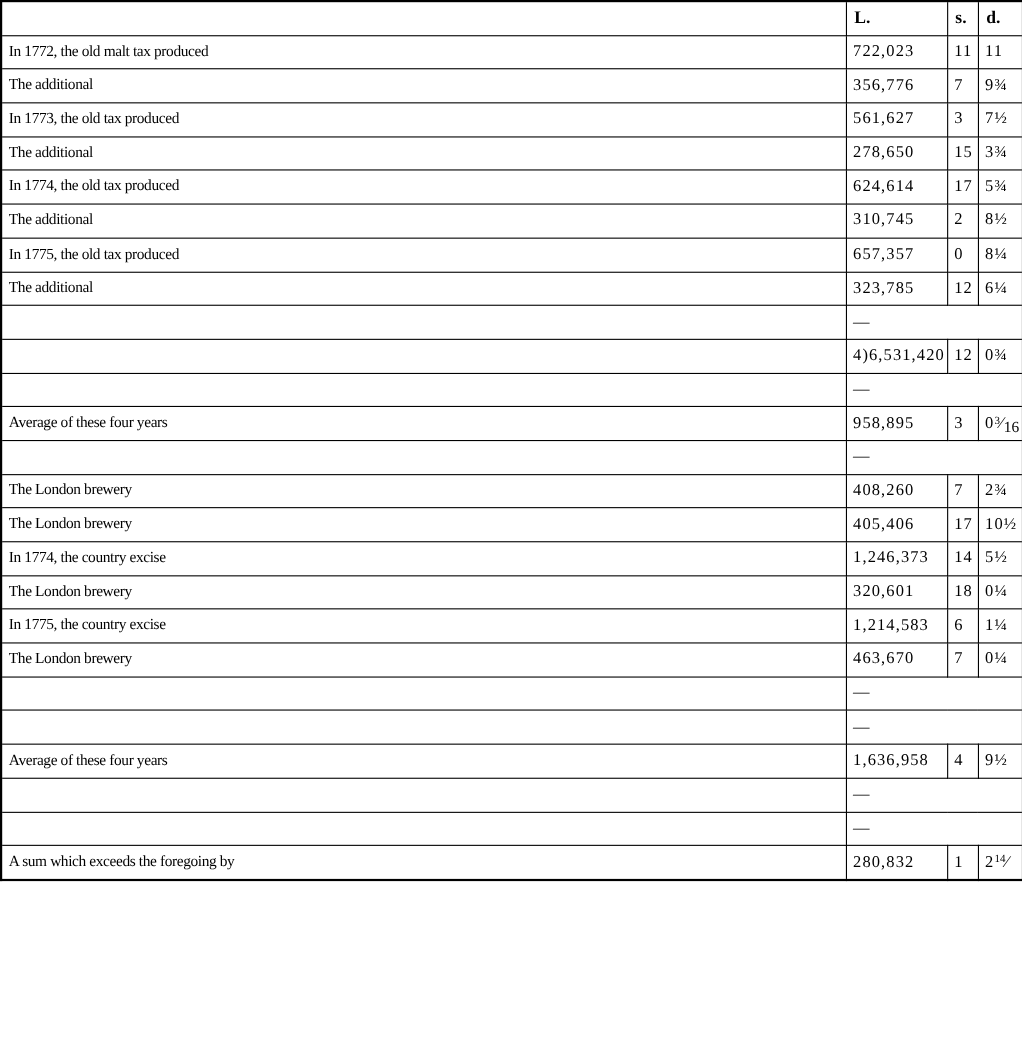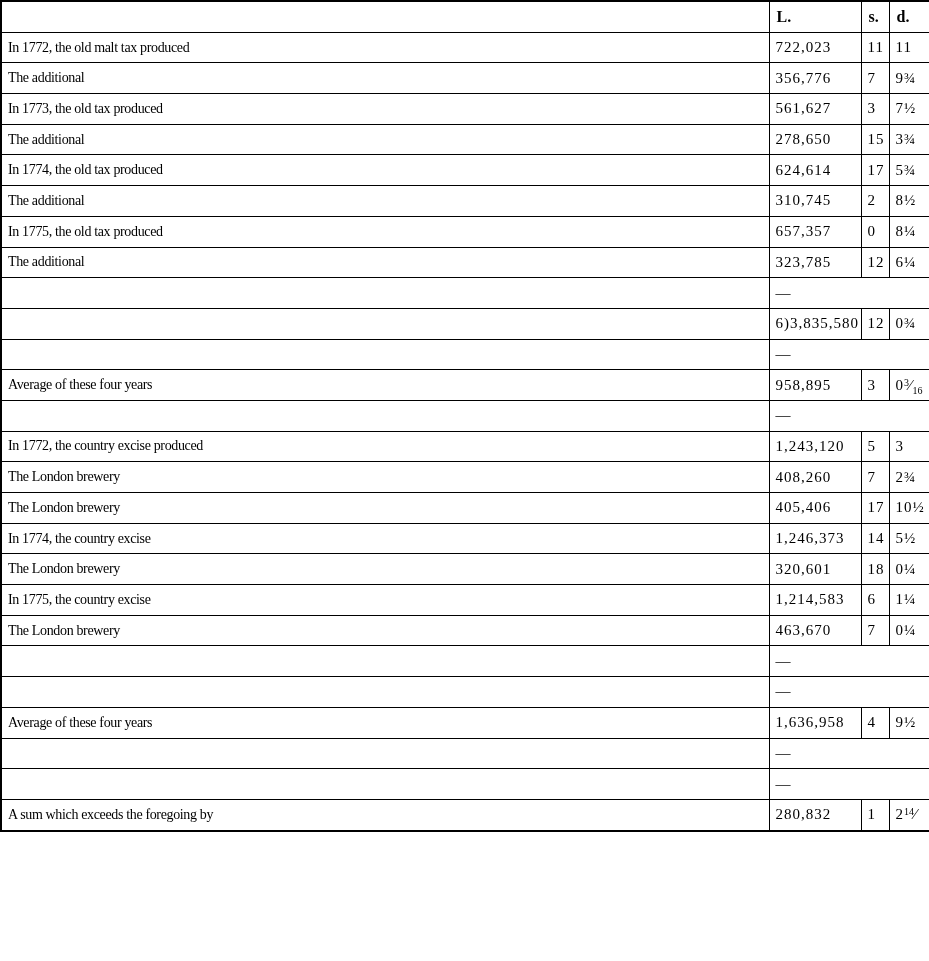--- a/index.html
+++ b/index.html
@@ -52,21 +52,21 @@
     font-size: 15px;
     padding-left: 6px;
   }
   td.num sup {
     font-size: 10px;
     line-height: 0;
     letter-spacing: 0;
     vertical-align: 4px;
   }
   td.num sub {
-    font-size: 10px;
+    font-size: 14px;
     line-height: 0;
     letter-spacing: 0;
     vertical-align: -4px;
   }
 </style>
 </head>
 <body>
 
 <div class="page">
   <table class="tax-table">
@@ -132,43 +132,37 @@
           <td class="num c-l">323,785</td>
           <td class="num c-s">12</td>
           <td class="num c-d">6¼</td>
         </tr>
         <tr>
           <td class="c-label"></td>
           <td class="c-dash" colspan="3">—</td>
         </tr>
         <tr>
           <td class="c-label"></td>
-          <td class="num c-l">6)3,835,580</td>
+          <td class="num c-l">4)6,531,420</td>
           <td class="num c-s">12</td>
           <td class="num c-d">0¾</td>
         </tr>
         <tr>
           <td class="c-label"></td>
           <td class="c-dash" colspan="3">—</td>
         </tr>
         <tr>
           <td class="c-label">Average of these four years</td>
           <td class="num c-l">958,895</td>
           <td class="num c-s">3</td>
           <td class="num c-d">0<sup>3</sup>⁄<sub>16</sub></td>
         </tr>
         <tr>
           <td class="c-label"></td>
           <td class="c-dash" colspan="3">—</td>
-        </tr>
-        <tr>
-          <td class="c-label">In 1772, the country excise produced</td>
-          <td class="num c-l">1,243,120</td>
-          <td class="num c-s">5</td>
-          <td class="num c-d">3</td>
         </tr>
         <tr>
           <td class="c-label">The London brewery</td>
           <td class="num c-l">408,260</td>
           <td class="num c-s">7</td>
           <td class="num c-d">2¾</td>
         </tr>
         <tr>
           <td class="c-label">The London brewery</td>
           <td class="num c-l">405,406</td>

